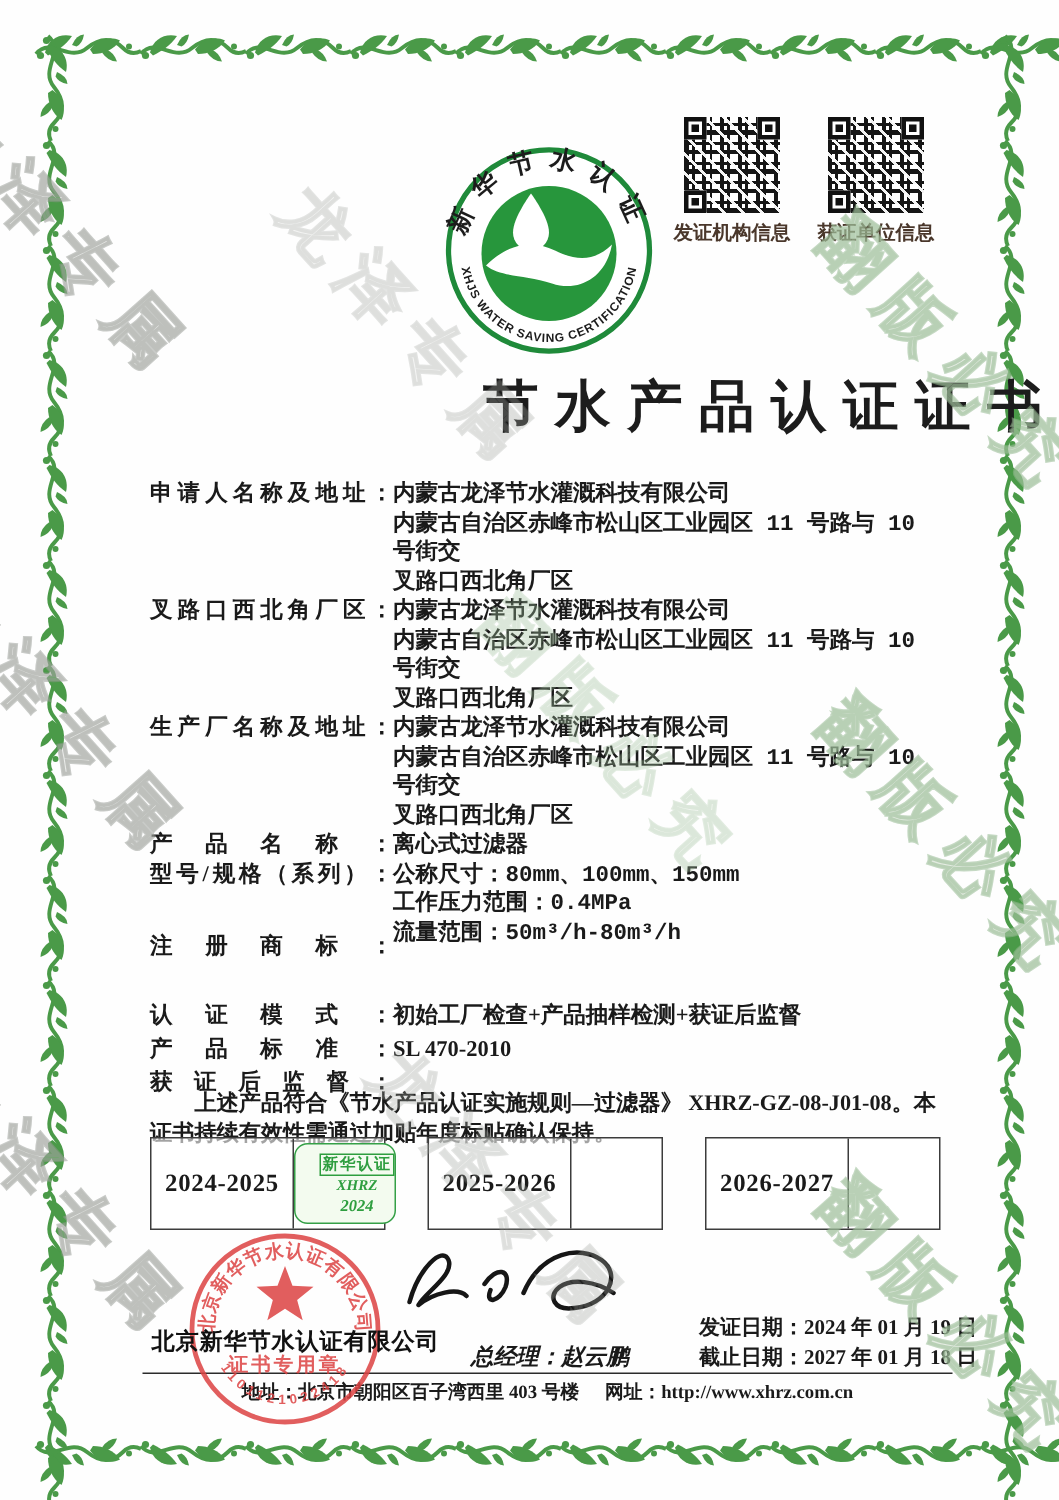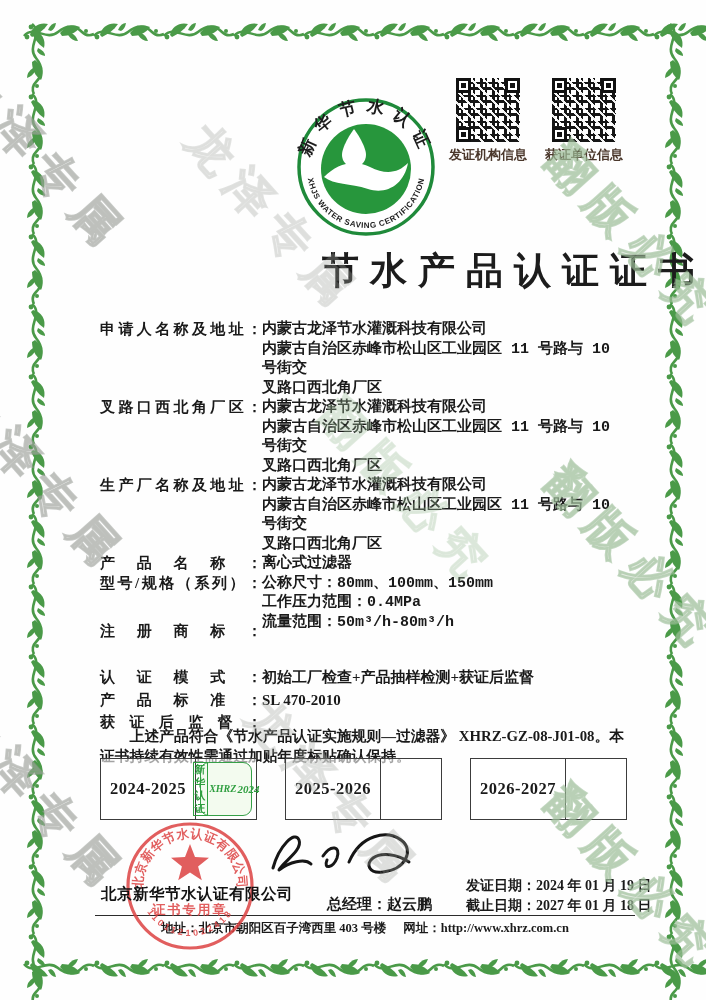--- a/index.html
+++ b/index.html
@@ -43,29 +43,29 @@
   .cert-fields .frow{line-height:22.5px;}
   .statement{position:absolute;left:100px;top:726px;width:528px;margin:0;z-index:1;
              font-size:14.8px;font-weight:bold;line-height:20px;text-indent:2em;}
   
   .year-row{position:absolute;left:100px;top:758px;display:flex;gap:28px;z-index:1;}
   .ybox{width:157px;height:62px;border:1.5px solid #3c3c3c;display:flex;box-sizing:border-box;background:rgba(255,255,255,.6);}
   .ycell-l{flex:0 0 94px;border-right:1.5px solid #3c3c3c;display:flex;align-items:center;justify-content:center;
            font-size:16.5px;font-weight:bold;letter-spacing:.5px;}
   .ycell-r{flex:1;display:flex;align-items:center;justify-content:center;}
   .sticker{width:50px;height:52px;border:1.8px solid #35a047;border-radius:9px;background:#f3fbef;
-           display:flex;flex-direction:row;align-items:center;justify-content:center;gap:1px;color:#2e9e3f;}
+           display:flex;flex-direction:column;align-items:center;justify-content:center;gap:1px;color:#2e9e3f;padding-left:16px;}
   .st-title{font-size:10.5px;font-weight:bold;border:1px solid #2e9e3f;padding:0 1px;letter-spacing:1px;line-height:13px;}
   .st-code{font-size:10px;font-weight:bold;font-style:italic;line-height:12px;}
   .st-year{font-size:11px;font-weight:bold;font-style:italic;line-height:12px;}
   
   .stamp{position:absolute;left:103px;top:798px;z-index:2;}
   .issuer-company{position:absolute;left:101px;top:884px;z-index:3;font-size:15.5px;font-weight:bold;letter-spacing:.5px;color:#111;}
   .signature{position:absolute;left:265px;top:818px;z-index:2;}
-  .signer{position:absolute;left:327px;top:895px;z-index:2;font-size:15px;font-weight:bold;}
+  .signer{position:absolute;left:314px;top:895px;z-index:2;font-size:15px;font-weight:bold;font-style:italic;}
   .dates{position:absolute;left:466px;top:876px;z-index:2;font-size:14px;font-weight:bold;line-height:20px;}
   .dates div{white-space:nowrap;}
   .rule{position:absolute;left:95px;top:915px;width:540px;border-top:1.6px solid #2b2b2b;z-index:1;}
   .footer{position:absolute;left:95px;top:920px;width:540px;text-align:center;z-index:1;
           font-size:12.5px;font-weight:bold;}
   .footer span{margin:0 7px;}
 </style>
 </head>
 <body>
 

